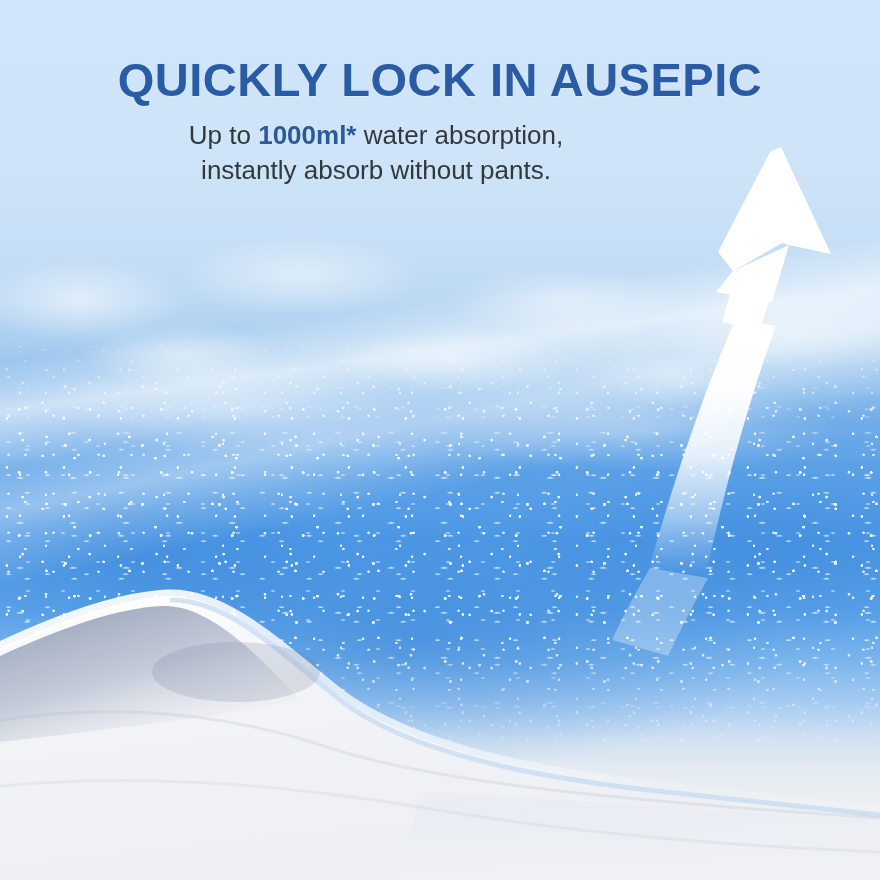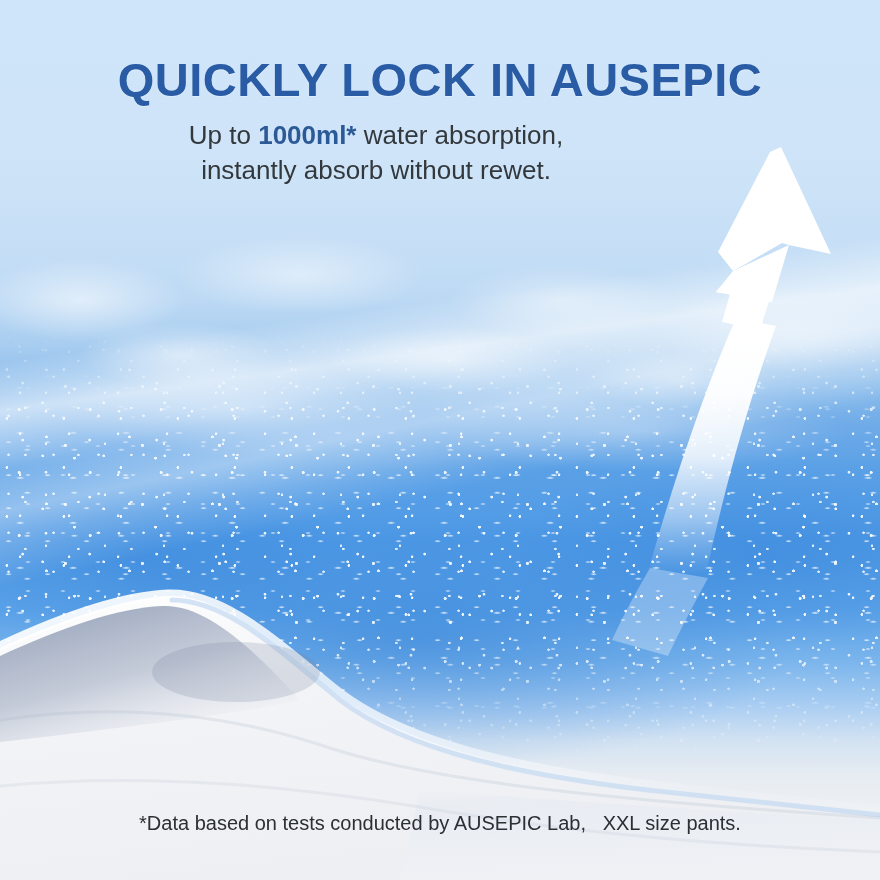--- a/index.html
+++ b/index.html
@@ -260,19 +260,18 @@
     <path d="M733,271 L789,245 L772,302 L716,292 Z" fill="#ffffff"></path>
     <path d="M772,302 L716,292 C724,282 742,268 760,266 Z" fill="#ffffff"></path>
 
     <path d="M734,280 C742,276 766,272 776,278 L760,330 L722,322 Z" fill="#ffffff"></path>
   </svg>
 
   <div class="headline">QUICKLY LOCK IN AUSEPIC</div>
 
   <div class="subhead">
     <div><span>Up to </span><span class="hl">1000ml*</span><span> water absorption,</span></div>
-    <div>instantly absorb without rewet.</div>
+    <div>instantly absorb without pants.</div>
   </div>
 
 
-  <div class="footnote">*Data based on tests conducted by AUSEPIC Lab,   XXL size pants.</div>
 
 </div>
 
 </body></html>

